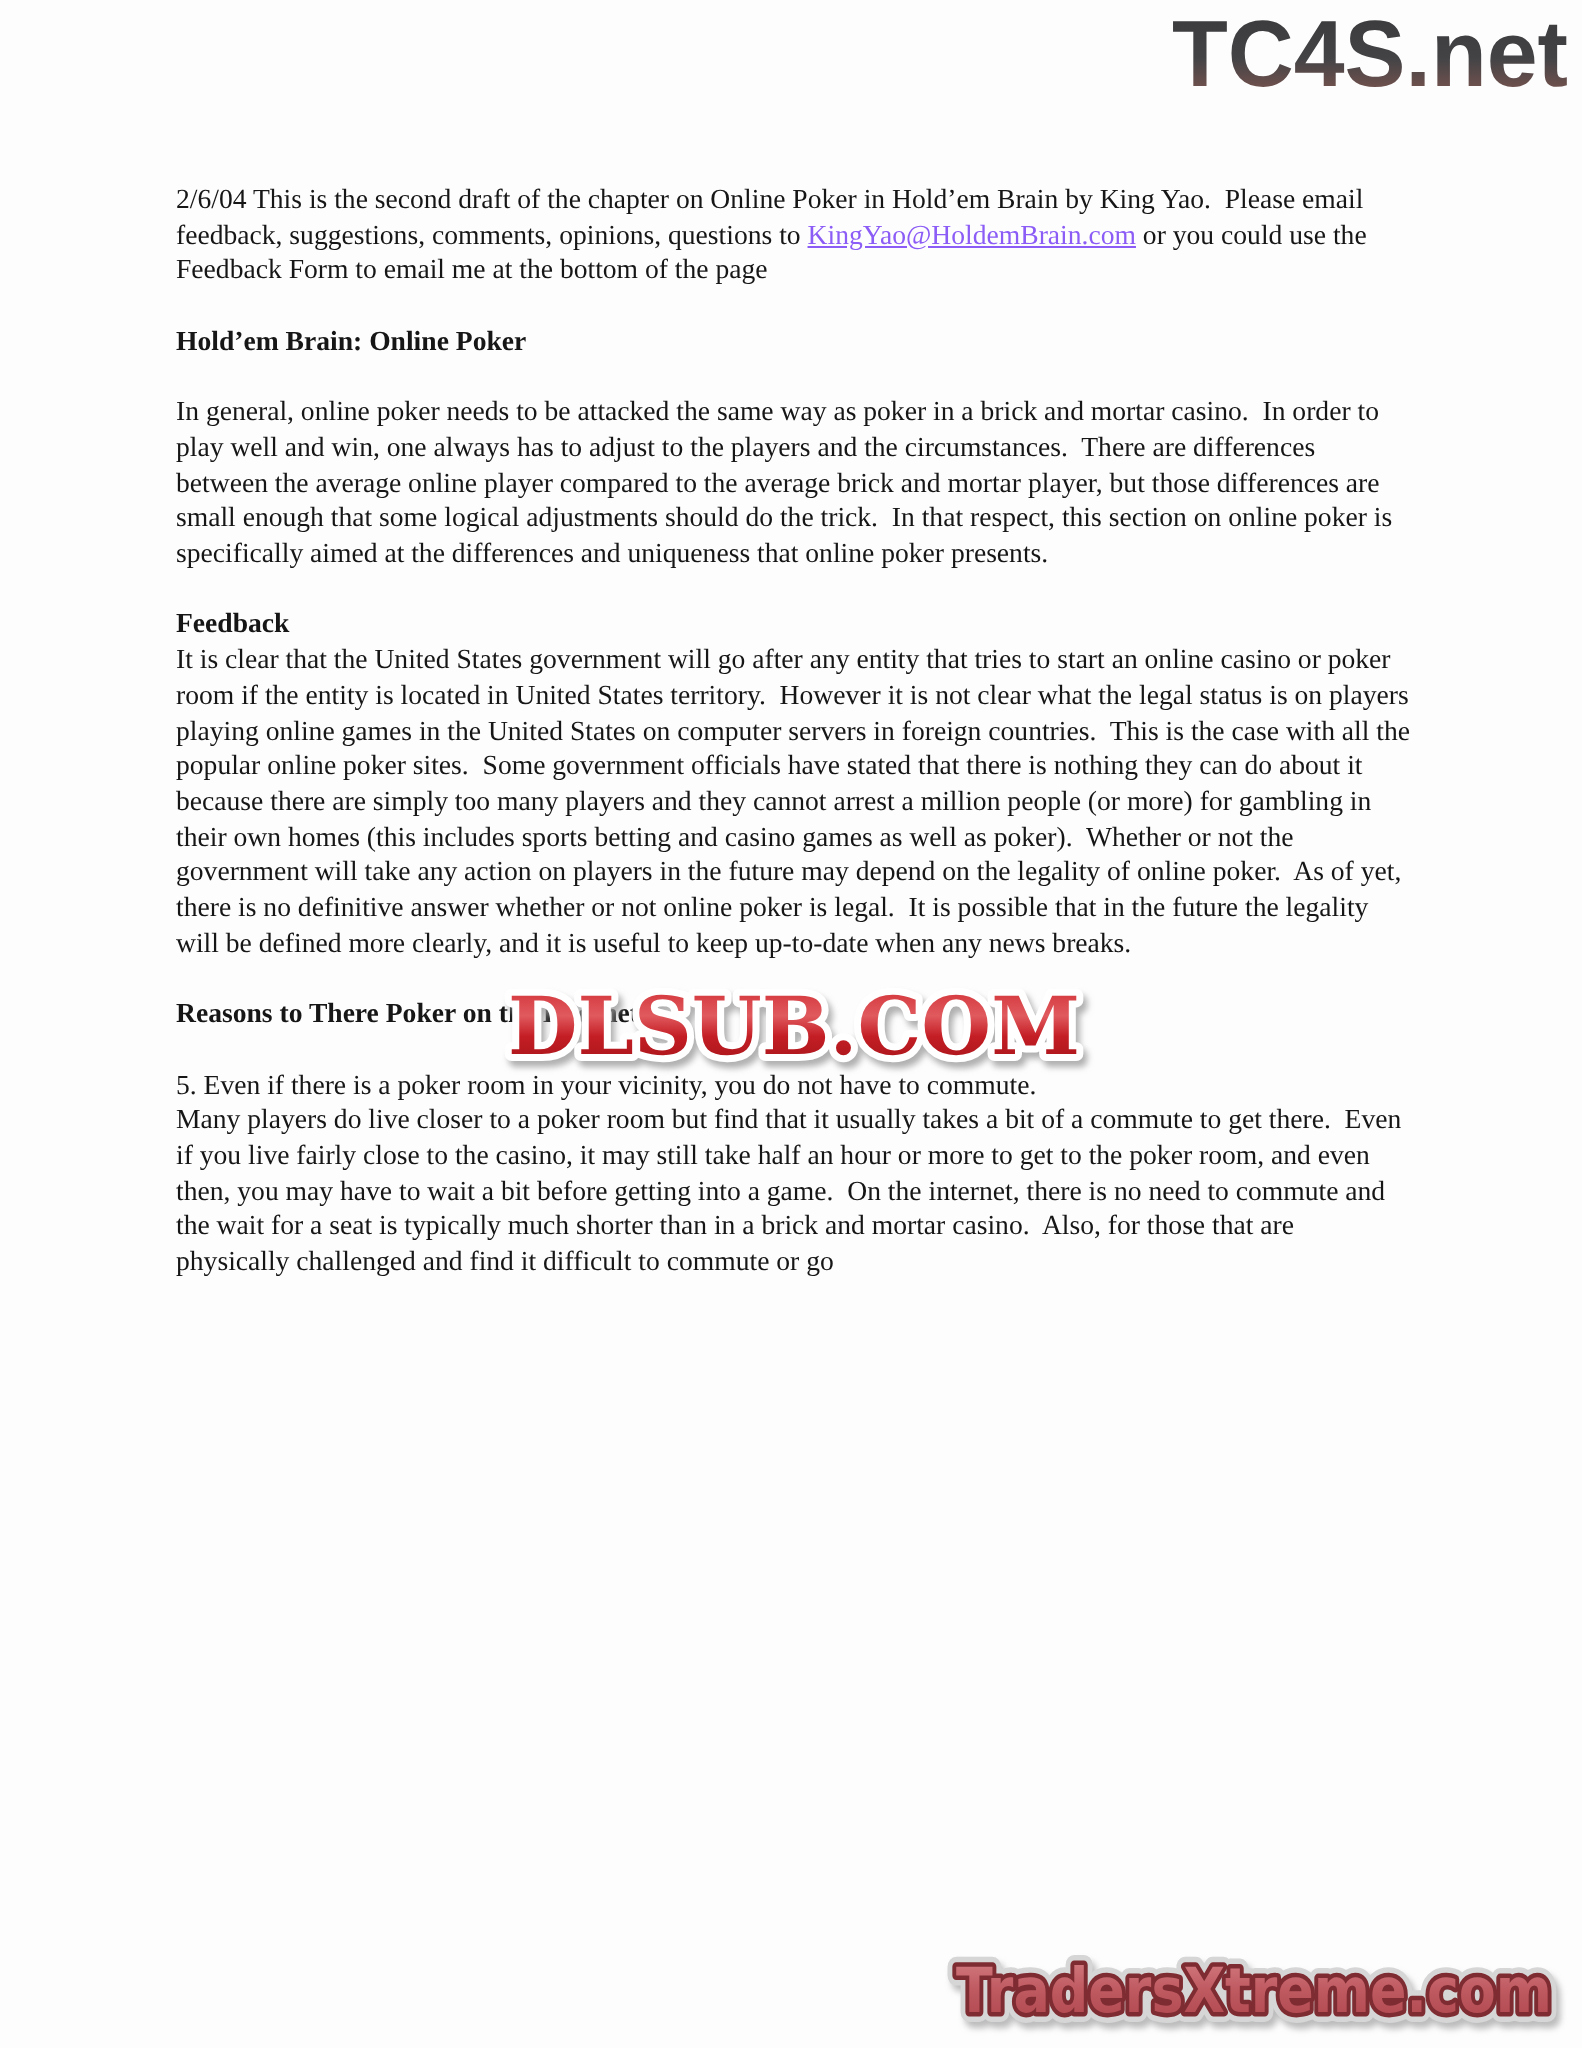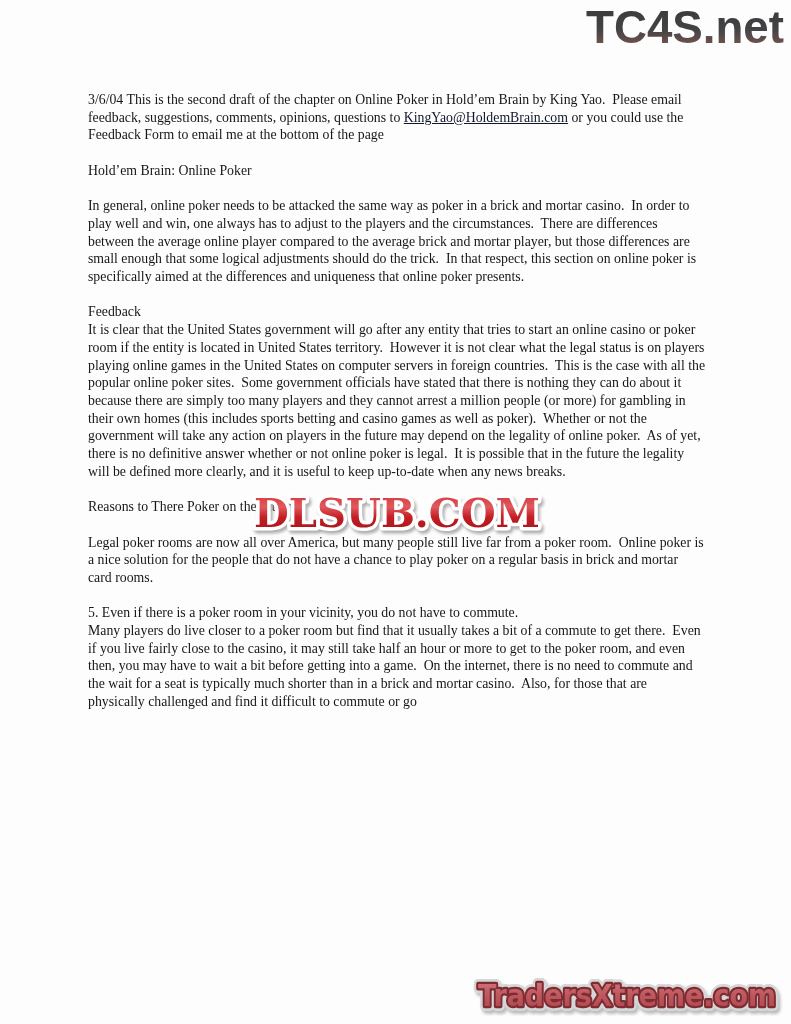--- a/index.html
+++ b/index.html
@@ -18,22 +18,22 @@
   .content {
     position: absolute;
     left: 88px; top: 91px;
     width: 617px;
     font-size: 13.8px;
     line-height: 17.7px;
     color: #161616;
   }
   .content p, .content .line { margin: 0; white-space: pre-wrap; }
   .gap { margin-top: 17.7px !important; }
-  .bold { font-weight: normal; }
-  a.email-link { color: #0f172a; text-decoration: underline; cursor: pointer; }
+  .bold { font-weight: bold; }
+  a.email-link { color: #8b5cf6; text-decoration: underline; cursor: pointer; }
 
   .tc4s-logo {
     position: absolute;
     left: 584px; top: 0px;
   }
   .dlsub-watermark {
     position: absolute;
     left: 248px; top: 486px;
     filter: drop-shadow(2.5px 3px 1.5px rgba(150,150,150,0.75));
   }
@@ -60,40 +60,39 @@
         <stop offset="0%" stop-color="#39393b"></stop>
         <stop offset="55%" stop-color="#434346"></stop>
         <stop offset="100%" stop-color="#8a5a52"></stop>
       </linearGradient>
     </defs>
     <text class="tc4s-text" x="2" y="43" font-size="47" textLength="198" lengthAdjust="spacingAndGlyphs" fill="url(#tc4sGrad)">TC4S.net</text>
   </svg>
 
   <div class="content">
 
-    <p><span>3/6/04 This is the second draft of the chapter on Online Poker in Hold’em Brain by King Yao.  Please email feedback, suggestions, comments, opinions, questions to </span><a class="email-link">KingYao@HoldemBrain.com</a><span> or you could use the Feedback Form to email me at the bottom of the page</span></p>
+    <p><span>2/6/04 This is the second draft of the chapter on Online Poker in Hold’em Brain by King Yao.  Please email feedback, suggestions, comments, opinions, questions to </span><a class="email-link">KingYao@HoldemBrain.com</a><span> or you could use the Feedback Form to email me at the bottom of the page</span></p>
 
     <div class="gap bold">
       <div class="line">Hold’em Brain: Online Poker</div>
     </div>
 
     <p class="gap">In general, online poker needs to be attacked the same way as poker in a brick and mortar casino.  In order to play well and win, one always has to adjust to the players and the circumstances.  There are differences between the average online player compared to the average brick and mortar player, but those differences are small enough that some logical adjustments should do the trick.  In that respect, this section on online poker is specifically aimed at the differences and uniqueness that online poker presents.</p>
 
     <div class="gap">
       <div class="line bold">Feedback</div>
       <p>It is clear that the United States government will go after any entity that tries to start an online casino or poker room if the entity is located in United States territory.  However it is not clear what the legal status is on players playing online games in the United States on computer servers in foreign countries.  This is the case with all the popular online poker sites.  Some government officials have stated that there is nothing they can do about it because there are simply too many players and they cannot arrest a million people (or more) for gambling in their own homes (this includes sports betting and casino games as well as poker).  Whether or not the government will take any action on players in the future may depend on the legality of online poker.  As of yet, there is no definitive answer whether or not online poker is legal.  It is possible that in the future the legality will be defined more clearly, and it is useful to keep up-to-date when any news breaks.</p>
     </div>
 
 
     <div class="gap">
       <div class="line bold">Reasons to There Poker on the Internet</div>
     </div>
 
     <div class="gap">
-      <p>Legal poker rooms are now all over America, but many people still live far from a poker room.  Online poker is a nice solution for the people that do not have a chance to play poker on a regular basis in brick and mortar card rooms.</p>
     </div>
 
     <div class="gap">
       <div class="line">5. Even if there is a poker room in your vicinity, you do not have to commute.</div>
       <p>Many players do live closer to a poker room but find that it usually takes a bit of a commute to get there.  Even if you live fairly close to the casino, it may still take half an hour or more to get to the poker room, and even then, you may have to wait a bit before getting into a game.  On the internet, there is no need to commute and the wait for a seat is typically much shorter than in a brick and mortar casino.  Also, for those that are physically challenged and find it difficult to commute or go</p>
     </div>
 
   </div>
 
   <svg class="dlsub-watermark" width="300" height="56" viewBox="0 0 300 56">

